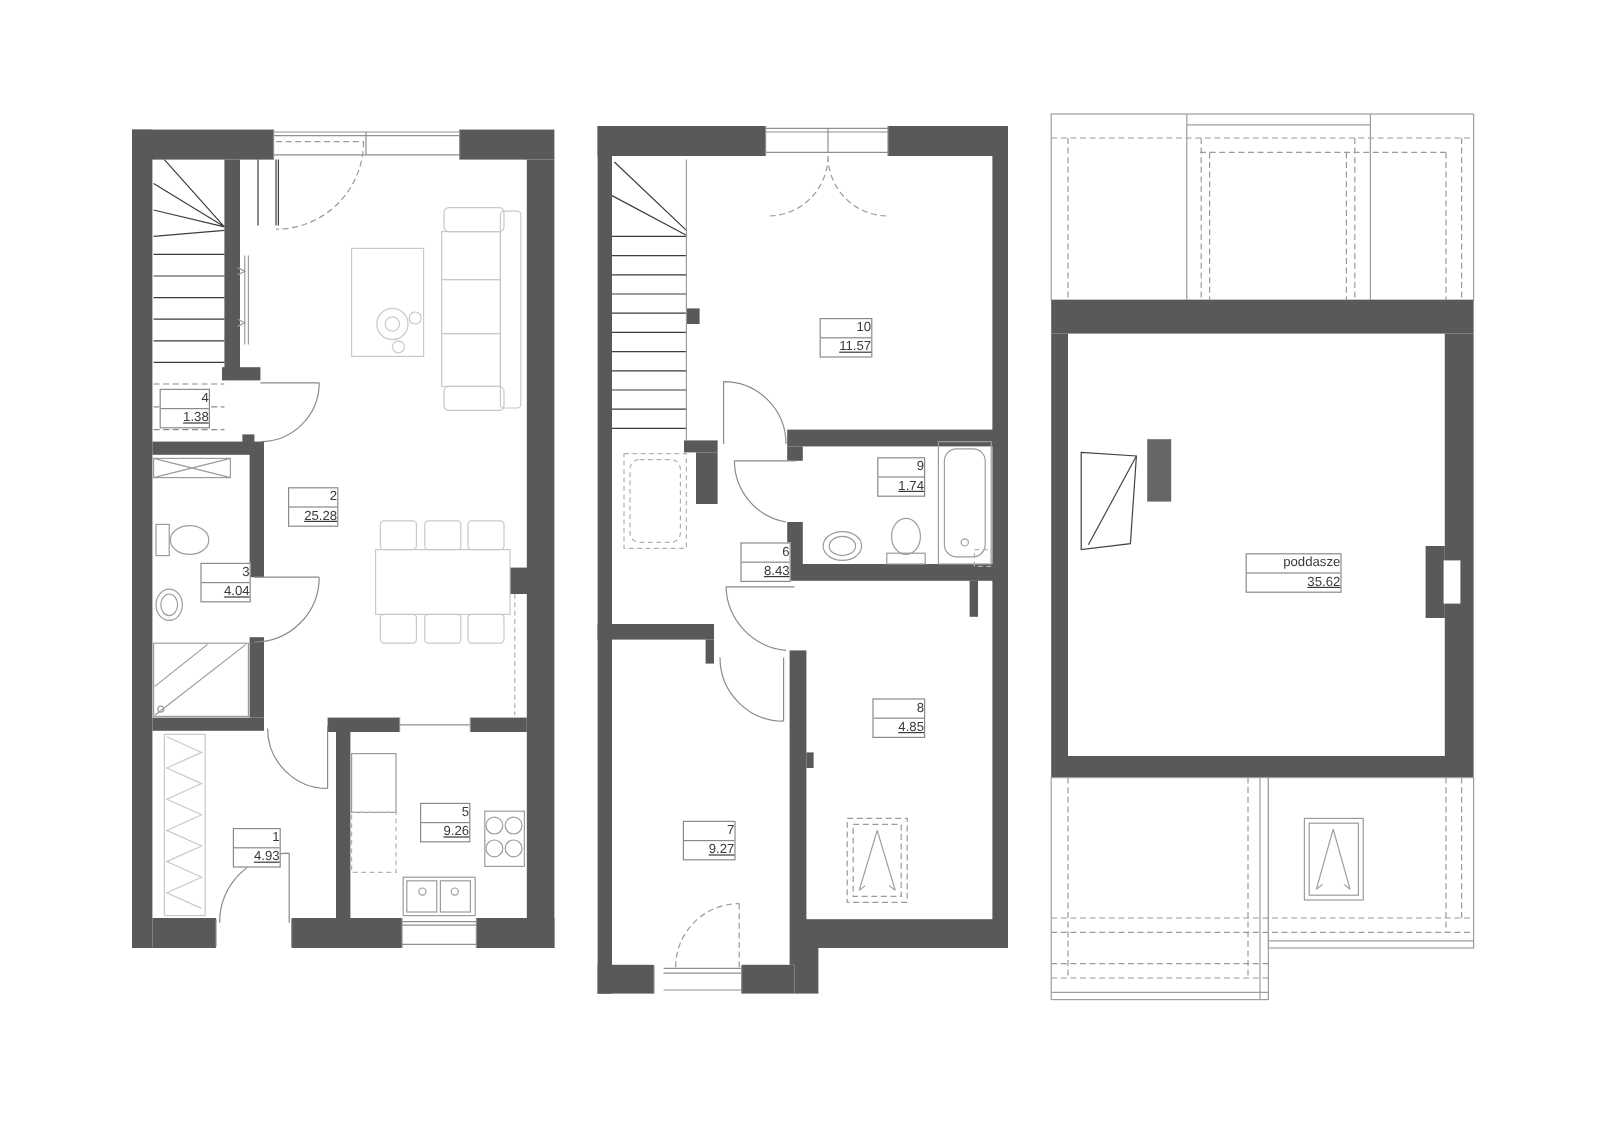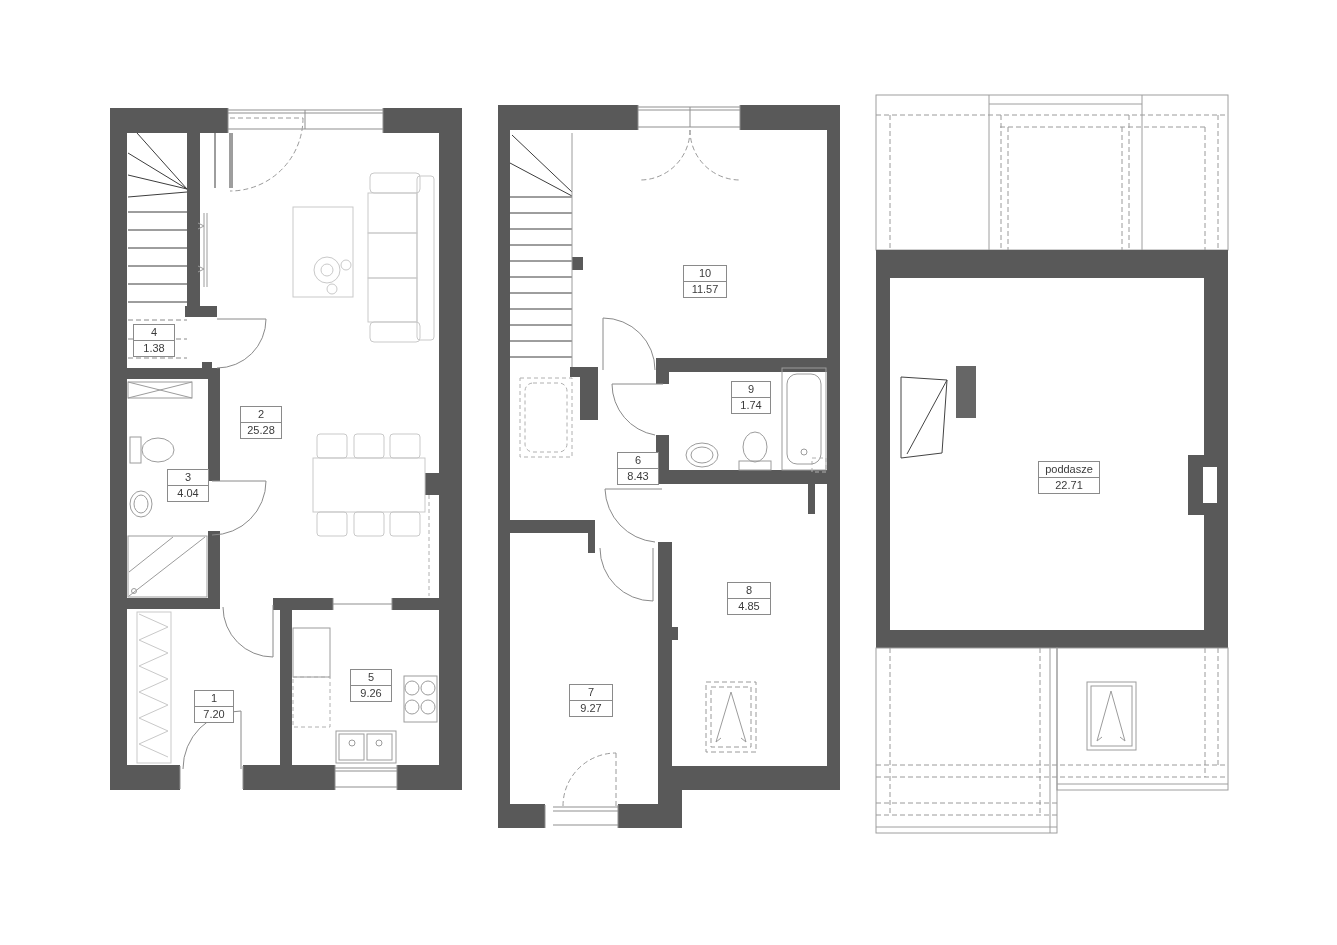--- a/index.html
+++ b/index.html
@@ -16,23 +16,23 @@
   .drd{stroke:#9a9a9a;stroke-width:1;fill:none;stroke-dasharray:5 3;}
   .fxn{stroke:#9c9c9c;stroke-width:1;fill:none;}
   .fun{stroke:#c9c9c9;stroke-width:1;fill:none;}
   .dash{stroke:#b0b0b0;stroke-width:1;fill:none;stroke-dasharray:4 3;}
   .re{stroke:#9e9e9e;stroke-width:1;fill:none;}
   .rd{stroke:#9a9a9a;stroke-width:1;fill:none;stroke-dasharray:5 3;}
   .hx{stroke:#444444;stroke-width:1;fill:#ffffff;}
 
   
   .rlabel{position:absolute;box-sizing:border-box;background:#ffffff;border:1px solid #8a8a8a;
-          text-align:center;font-size:11px;color:#3a3a3a;}
+          text-align:right;font-size:11px;color:#3a3a3a;}
   .rl-num{height:15px;line-height:15px;border-bottom:1px solid #8a8a8a;}
-  .rl-area{height:15px;line-height:15px;}
+  .rl-area{height:15px;line-height:15px;text-decoration:underline;}
 </style>
 </head>
 <body>
 
 <div class="canvas">
 
 <svg width="1337" height="945" viewBox="0 0 1337 945">
   <defs>
     <pattern id="vl" width="16" height="16" patternUnits="userSpaceOnUse">
       <path d="M15.5 0 V16" stroke="#dadada" stroke-width="1"></path>
@@ -264,21 +264,21 @@
         <rect class="fxn" x="1087" y="682" width="49" height="68"></rect>
         <rect class="fxn" x="1091" y="686" width="41" height="60"></rect>
         <path class="fxn" d="M1111,691 L1097,741 M1111,691 L1125,741 M1097,741 L1102,737 M1125,741 L1120,737"></path>
       </g>
     </g>
   </g>
 </svg>
 
 <div class="rlabel" style="left:194px;top:690px;width:40px">
   <div class="rl-num">1</div>
-  <div class="rl-area">7.20</div>
+  <div class="rl-area">4.93</div>
 </div>
 <div class="rlabel" style="left:240px;top:406px;width:42px">
   <div class="rl-num">2</div>
   <div class="rl-area">25.28</div>
 </div>
 <div class="rlabel" style="left:167px;top:469px;width:42px">
   <div class="rl-num">3</div>
   <div class="rl-area">4.04</div>
 </div>
 <div class="rlabel" style="left:133px;top:324px;width:42px">
@@ -304,18 +304,18 @@
 </div>
 <div class="rlabel" style="left:731px;top:381px;width:40px">
   <div class="rl-num">9</div>
   <div class="rl-area">1.74</div>
 </div>
 <div class="rlabel" style="left:683px;top:265px;width:44px">
   <div class="rl-num">10</div>
   <div class="rl-area">11.57</div>
 </div>
 
-<div class="rlabel" style="left:1038px;top:461px;width:62px">
+<div class="rlabel" style="left:1038px;top:461px;width:80px">
   <div class="rl-num">poddasze</div>
-  <div class="rl-area">22.71</div>
+  <div class="rl-area">35.62</div>
 </div>
 
 </div>
 
 </body></html>

